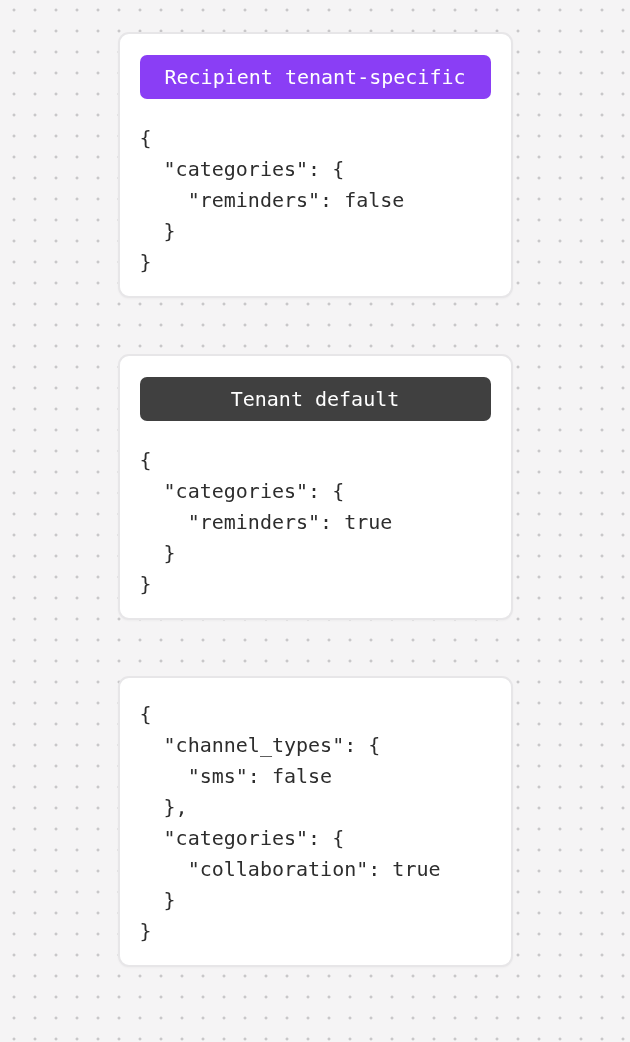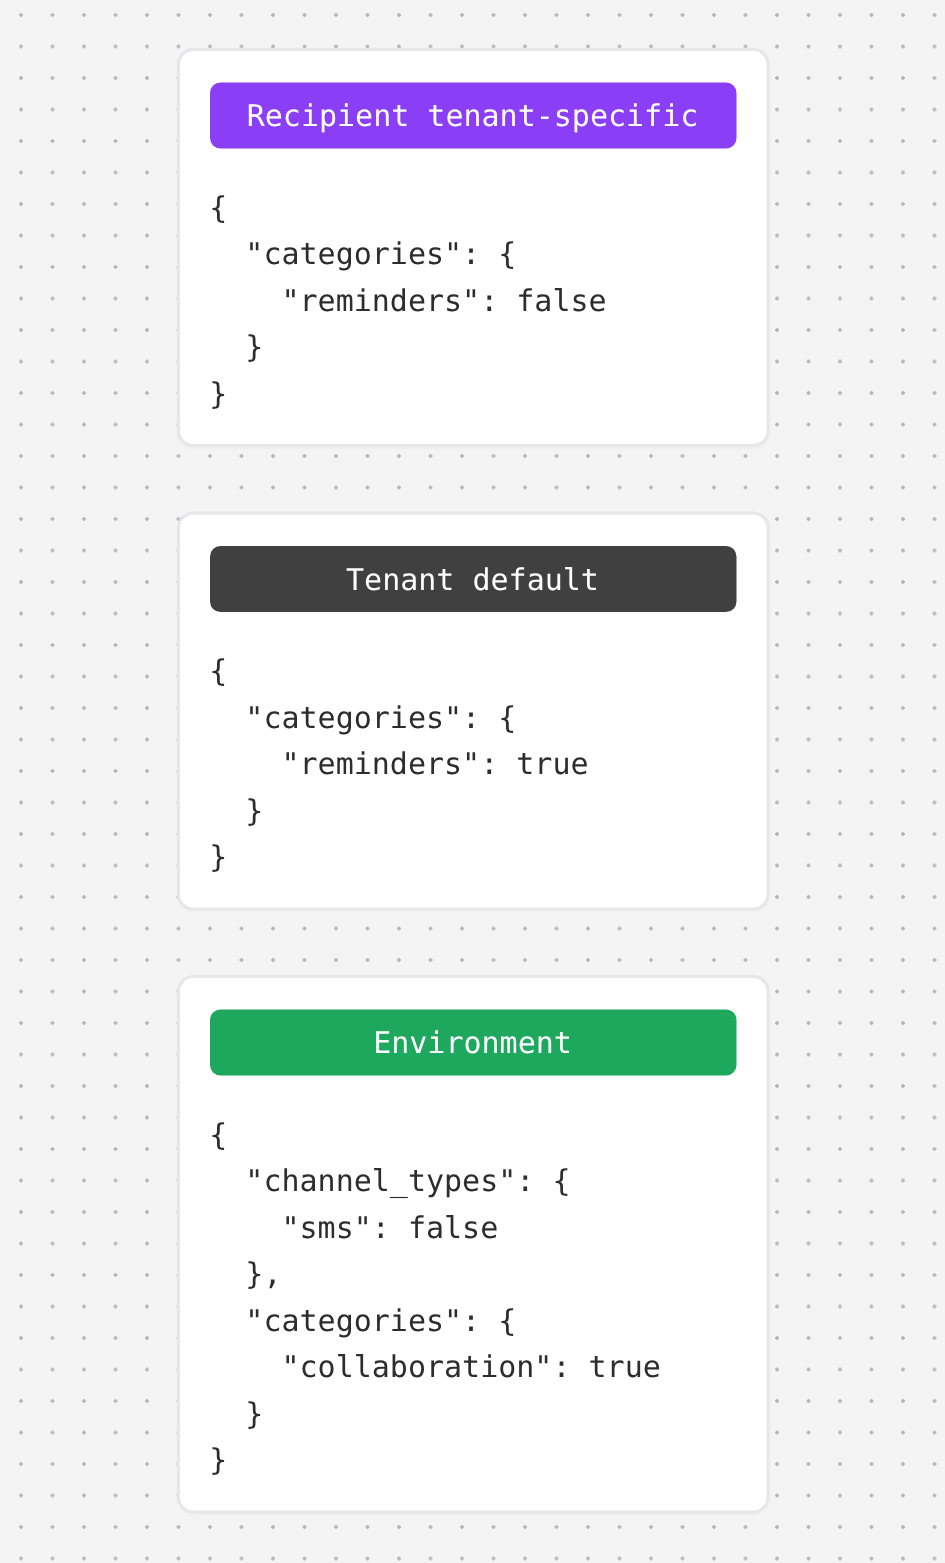--- a/index.html
+++ b/index.html
@@ -18,21 +18,21 @@
     font-family: "DejaVu Sans Mono", "Liberation Mono", monospace;
   }
   .canvas {
     width: 630px;
     height: 1042px;
     box-sizing: border-box;
     padding-top: 32px;
     display: flex;
     flex-direction: column;
     align-items: center;
-    gap: 43px;
+    gap: 56px;
   }
   .card {
     box-sizing: border-box;
     width: 395px;
     background: #ffffff;
     border: 2px solid #e7e6e8;
     border-radius: 11px;
     padding: 21px 20px 18px 20px;
     box-shadow: 0 1px 2px rgba(0,0,0,0.03);
     flex: none;
@@ -76,21 +76,20 @@
   <div class="card">
     <div class="badge" style="background-color: #404040;">Tenant default</div>
     <pre class="code">{
   "categories": {
     "reminders": true
   }
 }</pre>
   </div>
 
   <div class="card">
-    <div class="badge" style="background-color: rgb(30, 168, 93);">Environment</div>
     <pre class="code">{
   "channel_types": {
     "sms": false
   },
   "categories": {
     "collaboration": true
   }
 }</pre>
   </div>
 

